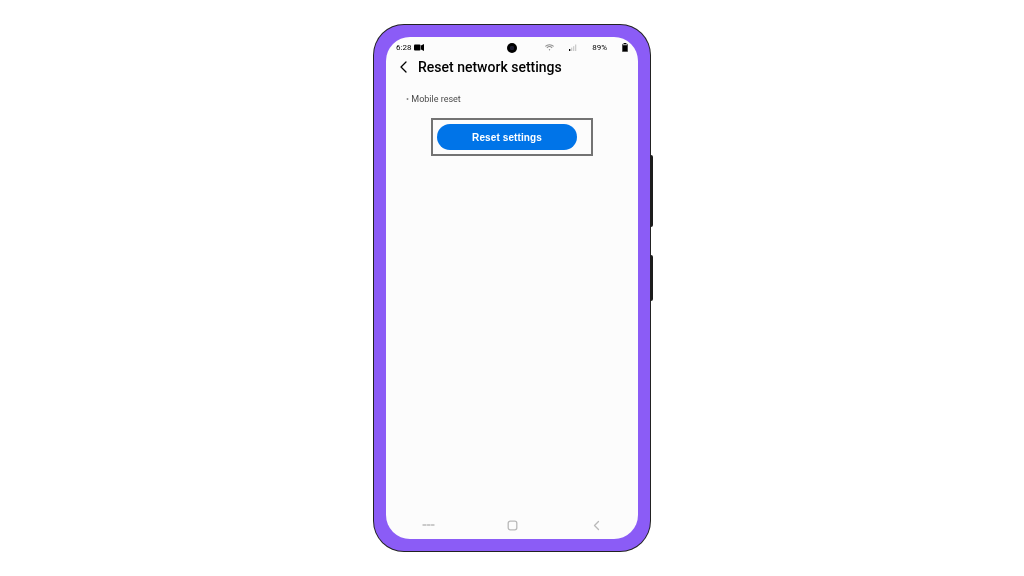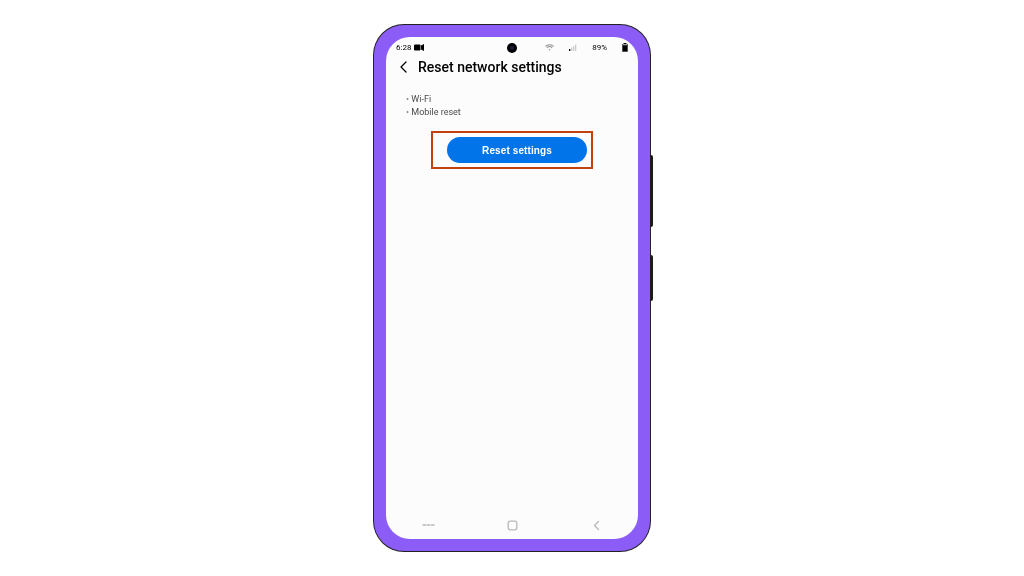--- a/index.html
+++ b/index.html
@@ -112,24 +112,24 @@
     list-style: none;
   }
   .content ul li::before {
     content: "• ";
     color: #888;
   }
 
   .highlight-box {
     margin: 12px auto 15px auto;
     width: 150px;
-    border: 2px solid #c2410c;
+    border: 2px solid #737373;
     padding: 4px;
     display: flex;
-    justify-content: flex-end;
+    justify-content: flex-start;
   }
   .reset-btn {
     background: #0074e8;
     color: #fff;
     border: none;
     border-radius: 999px;
     height: 26px;
     width: 140px;
     font-size: 10px;
     font-weight: 700;
@@ -195,21 +195,20 @@
       <span class="back icon">
         <svg width="12" height="12" viewBox="0 0 12 12">
             <path d="M8 1 L3 6 L8 11" fill="none" stroke="#000" stroke-width="1.3" stroke-linecap="round" stroke-linejoin="round"></path>
           </svg>
       </span>
       <span>Reset network settings</span>
     </div>
 
     <div class="content">
       <ul>
-        <li>Wi-Fi</li>
         <li>Mobile reset</li>
       </ul>
 
       <div class="highlight-box">
         <button class="reset-btn">Reset settings</button>
       </div>
     </div>
 
     <div class="navbar">
       <span class="navbtn">

